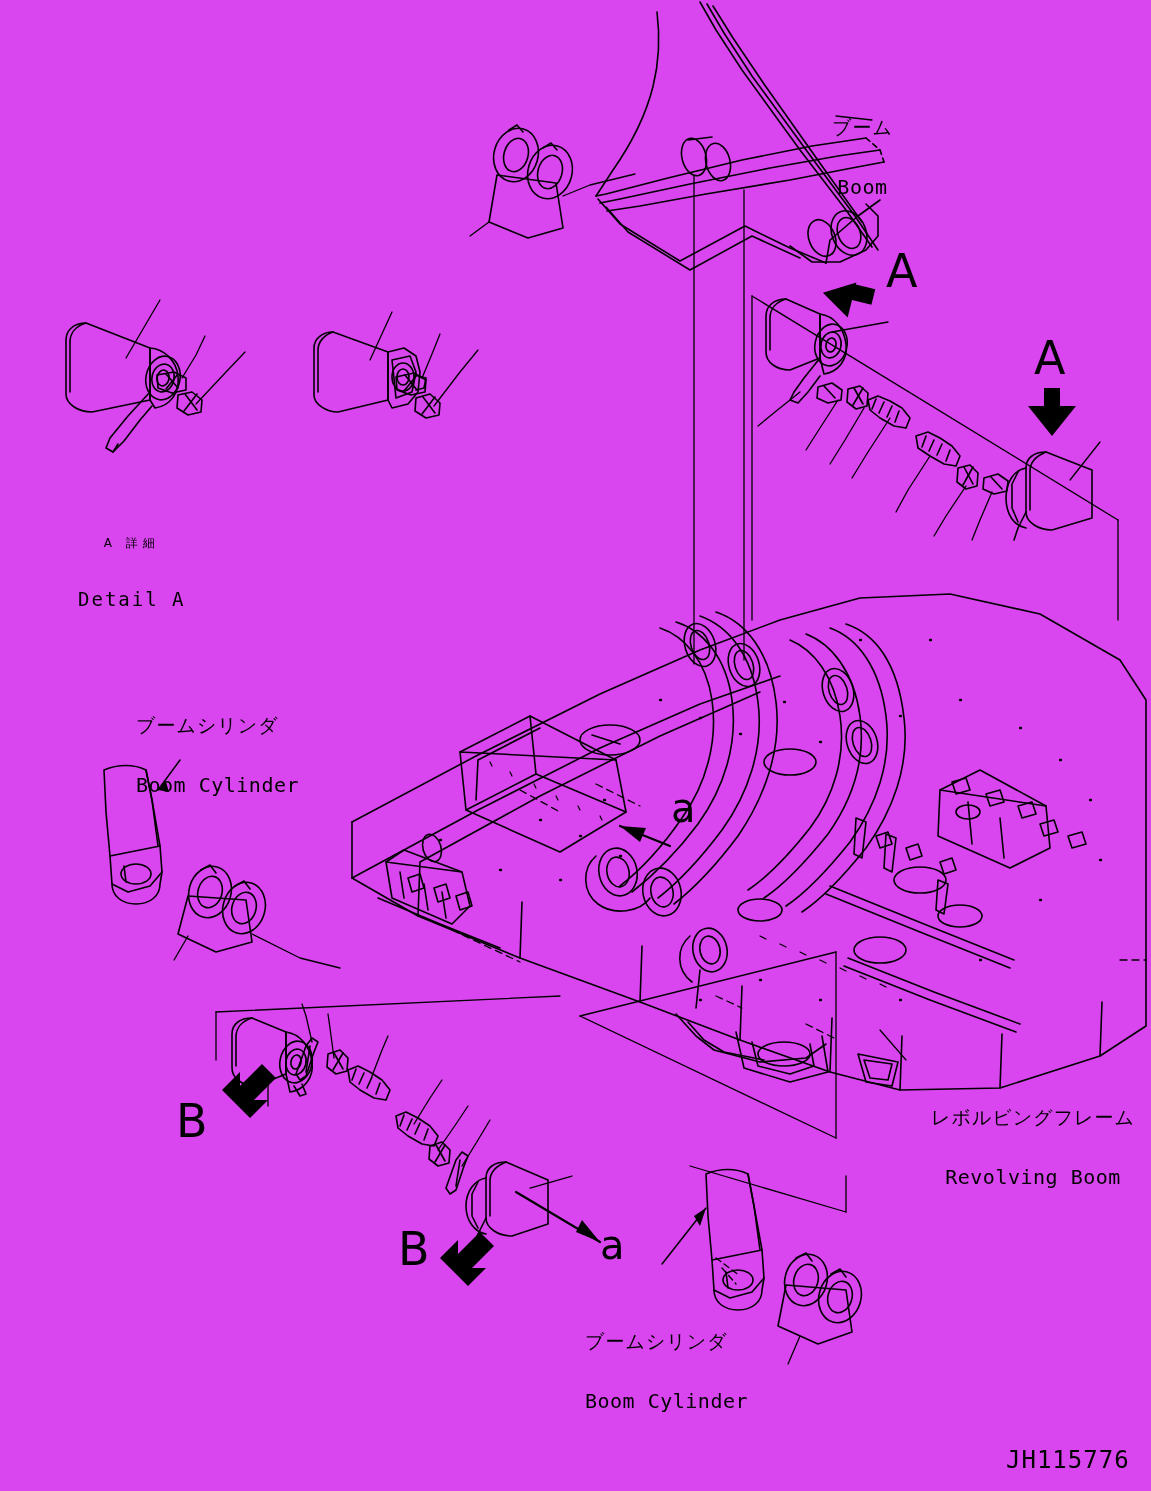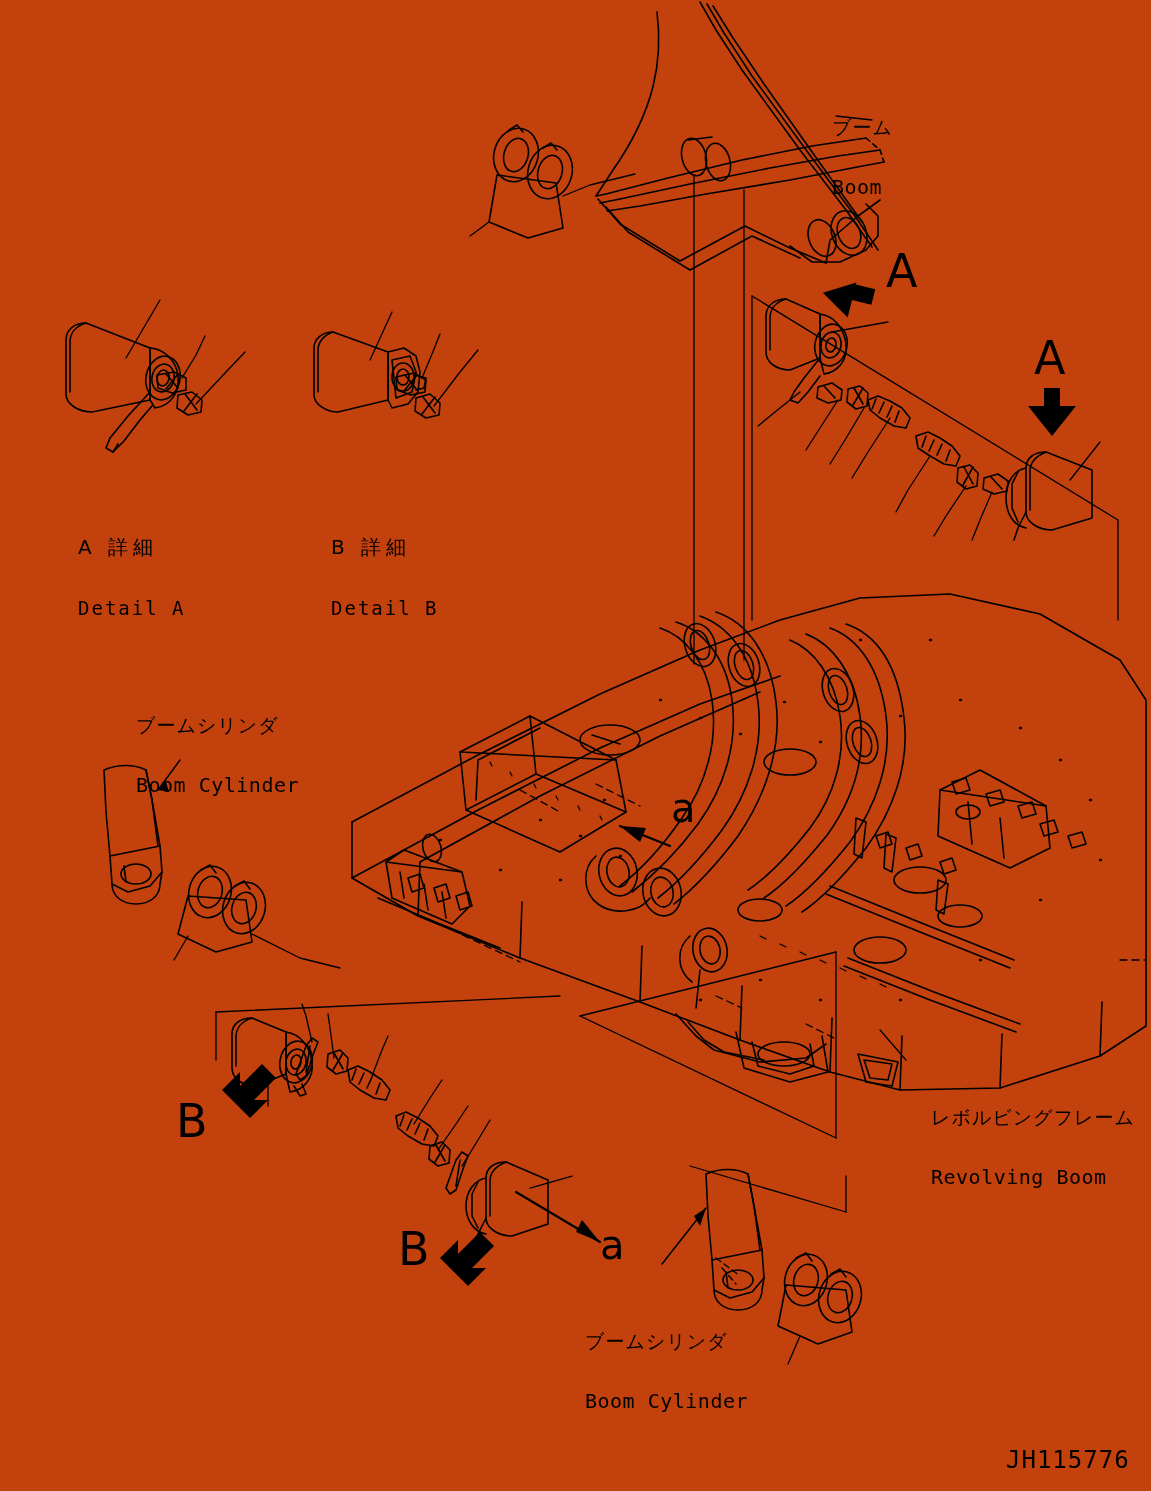--- a/index.html
+++ b/index.html
@@ -6,21 +6,21 @@
   html,body{margin:0;padding:0;background:#ffffff;}
   body{
     font-family:"DejaVu Sans Mono","Liberation Mono",monospace;
     color:#000;
     -webkit-font-smoothing:none;
   }
   #sheet{
     position:relative;
     width:1151px;
     height:1491px;
-    background:#c2410c;
+    background:#d946ef;
     overflow:hidden;
   }
   #sheet svg.layer{
     position:absolute;
     top:0; left:0;
     width:1151px;
     height:1491px;
   }
   .lbl{
     position:absolute;
@@ -32,22 +32,23 @@
     display:block;
     font-family:"DejaVu Sans","Liberation Sans",sans-serif;
     font-size:19px;
     letter-spacing:1px;
   }
   .lbl .en{
     display:block;
     font-family:"DejaVu Sans Mono","Liberation Mono",monospace;
     font-size:20px;
     letter-spacing:0.5px;
-  }
-  .detail-lbl .jp{ font-size:20px; letter-spacing:5px; }
+    text-align:center;
+  }
+  .detail-lbl .jp{ font-size:12px; letter-spacing:5px;text-align:center; }
   .detail-lbl .en{ font-size:19px; letter-spacing:2px; }
   .mark{
     position:absolute;
     font-family:"DejaVu Sans","Liberation Sans",sans-serif;
     font-weight:400;
     color:#000;
   }
   .mark-A{ font-size:46px; }
   .mark-B{ font-size:46px; }
   .mark-a{ font-size:40px; }
@@ -518,24 +519,20 @@
   <div class="lbl" style="left:832px; top:78px;">
     <span class="jp">ブーム</span>
     <span class="en">Boom</span>
   </div>
 
   <div class="lbl detail-lbl" style="left:78px; top:498px;">
     <span class="jp">A 詳細</span>
     <span class="en">Detail A</span>
   </div>
 
-  <div class="lbl detail-lbl" style="left:331px; top:498px;">
-    <span class="jp">B 詳細</span>
-    <span class="en">Detail B</span>
-  </div>
 
   <div class="lbl" style="left:136px; top:676px;">
     <span class="jp">ブームシリンダ</span>
     <span class="en">Boom Cylinder</span>
   </div>
 
   <div class="lbl" style="left:585px; top:1292px;">
     <span class="jp">ブームシリンダ</span>
     <span class="en">Boom Cylinder</span>
   </div>

